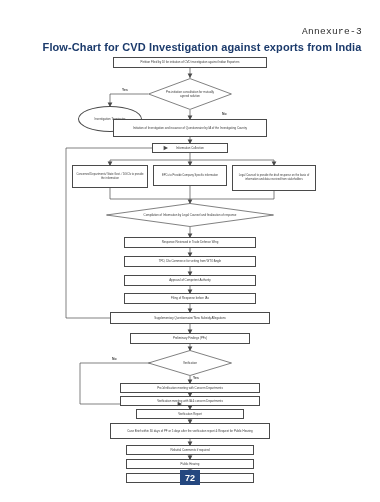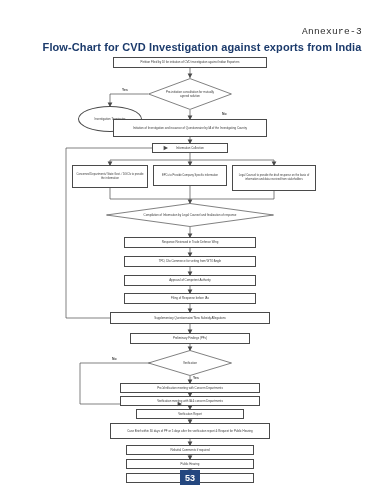--- a/index.html
+++ b/index.html
@@ -248,14 +248,14 @@
       </g>
     </svg>
 
     <div class="branch-label" style="left:122px;top:88px;">Yes</div>
     <div class="branch-label" style="left:222px;top:112px;">No</div>
     <div class="branch-label" style="left:112px;top:357px;">No</div>
     <div class="branch-label" style="left:193px;top:376px;">Yes</div>
 
   </div>
 
-  <div class="page-badge">53</div>
+  <div class="page-badge">72</div>
 </div>
 
 </body></html>

